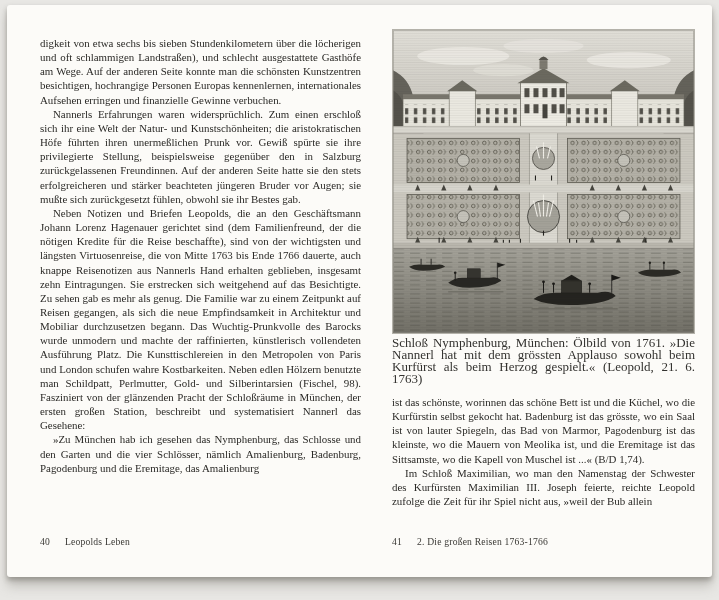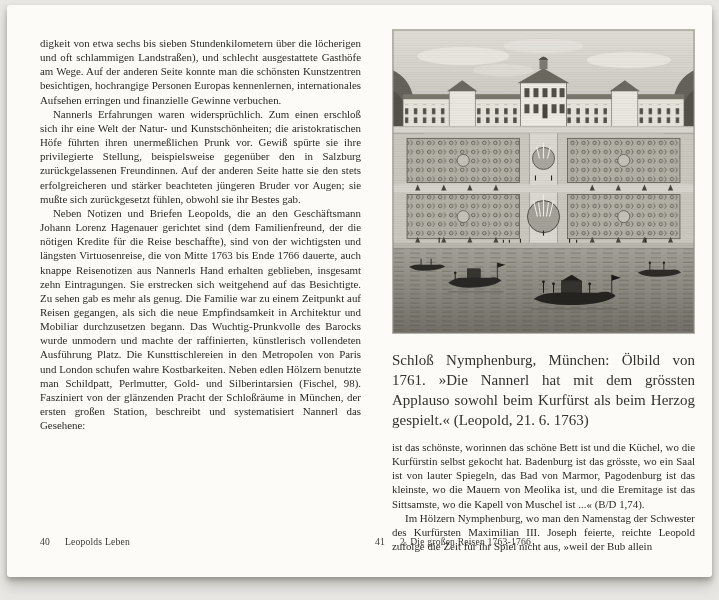--- a/index.html
+++ b/index.html
@@ -18,41 +18,42 @@
   .page-text {
     font-size:10.9px; line-height:14.15px; color:#2a2926;
     text-align:justify; hyphens:auto; -webkit-hyphens:auto;
   }
   .page-text p { margin:0; }
   .page-text p.indent { text-indent:13px; }
   .left-text  { position:absolute; left:33px;  top:31px; width:321px; }
   .right-col  { position:absolute; left:385px; top:24px; width:303px; }
   .plate { display:block; width:303px; height:305px; border:1px solid #b4b2aa; background:#d6d4cc; }
   .caption {
-    margin-top:16px; font-size:15px; line-height:20px; color:#33322f;
+    margin-top:3px; font-size:13px; line-height:12px; color:#33322f;
     text-align:justify; hyphens:auto; -webkit-hyphens:auto;
   }
   .right-body { margin-top:10px; }
   .footer {
     position:absolute; bottom:30px; font-size:9.6px; color:#3a3935; letter-spacing:.2px;
   }
   .footer .num { margin-right:15px;text-align:right; }
   .footer-left  { left:33px; }
-  .footer-right { left:368px; }
+  .footer-right { left:385px; }
 </style>
 </head>
 <body>
 
 <div class="scan">
   <div class="book">
 
     <div class="page-text left-text" lang="de">
       <p>digkeit von etwa sechs bis sieben Stundenkilometern über die löcherigen und oft schlammigen Landstraßen), und schlecht ausgestattete Gasthöfe am Wege. Auf der anderen Seite konnte man die schönsten Kunstzentren besichtigen, hochrangige Personen Europas kennenlernen, internationales Aufsehen erringen und finanzielle Gewinne verbuchen.</p>
       <p class="indent">Nannerls Erfahrungen waren widersprüchlich. Zum einen erschloß sich ihr eine Welt der Natur- und Kunstschönheiten; die aristokratischen Höfe führten ihren unermeßlichen Prunk vor. Gewiß spürte sie ihre privilegierte Stellung, beispielsweise gegenüber den in Salzburg zurückgelassenen Freundinnen. Auf der anderen Seite hatte sie den stets erfolgreicheren und stärker beachteten jüngeren Bruder vor Augen; sie mußte sich zurückgesetzt fühlen, obwohl sie ihr Bestes gab.</p>
       <p class="indent">Neben Notizen und Briefen Leopolds, die an den Geschäftsmann Johann Lorenz Hagenauer gerichtet sind (dem Familienfreund, der die nötigen Kredite für die Reise beschaffte), sind von der wichtigsten und längsten Virtuosenreise, die von Mitte 1763 bis Ende 1766 dauerte, auch knappe Reisenotizen aus Nannerls Hand erhalten geblieben, insgesamt zehn Eintragungen. Sie erstrecken sich weitgehend auf das Besichtigte. Zu sehen gab es mehr als genug. Die Familie war zu einem Zeitpunkt auf Reisen gegangen, als sich die neue Empfindsamkeit in Architektur und Mobiliar durchzusetzen begann. Das Wuchtig-Prunkvolle des Barocks wurde unmodern und machte der raffinierten, künstlerisch vollendeten Ausführung Platz. Die Kunsttischlereien in den Metropolen von Paris und London schufen wahre Kostbarkeiten. Neben edlen Hölzern benutzte man Schildpatt, Perlmutter, Gold- und Silberintarsien (Fischel, 98). Fasziniert von der glänzenden Pracht der Schloßräume in München, der ersten großen Station, beschreibt und systematisiert Nannerl das Gesehene:</p>
+      <p class="indent">»Zu München hab ich gesehen das Nymphenburg, das Schlosse und den Garten und die vier Schlösser, nämlich Amalienburg, Badenburg, Pagodenburg und die Eremitage, das Amalienburg</p>
     </div>
     <div class="footer footer-left">
       <span class="num">40</span><span>Leopolds Leben</span>
     </div>
 
     <div class="right-col">
 
       <svg class="plate" viewBox="0 0 300 302" preserveAspectRatio="none" xmlns="http://www.w3.org/2000/svg">
         <defs>
           <linearGradient id="skyg" x1="0" y1="0" x2="0" y2="1">
@@ -223,21 +224,21 @@
         </g>
 
         <rect width="300" height="302" fill="url(#hatch)"></rect>
         <rect x="0.5" y="0.5" width="299" height="301" fill="none" stroke="#8e8c84" stroke-width="1" opacity="0.5"></rect>
       </svg>
 
       <div class="caption" lang="de">Schloß Nymphenburg, München: Ölbild von 1761. »Die Nannerl hat mit dem grössten Applauso sowohl beim Kurfürst als beim Herzog gespielt.« (Leopold, 21. 6. 1763)</div>
 
       <div class="page-text right-body" lang="de">
         <p>ist das schönste, worinnen das schöne Bett ist und die Küchel, wo die Kurfürstin selbst gekocht hat. Badenburg ist das grösste, wo ein Saal ist von lauter Spiegeln, das Bad von Marmor, Pagodenburg ist das kleinste, wo die Mauern von Meolika ist, und die Eremitage ist das Sittsamste, wo die Kapell von Muschel ist ...« (B/D 1,74).</p>
-        <p class="indent">Im Hölzern Nymphenburg, wo man den Namenstag der Schwester des Kurfürsten Maximilian III. Joseph feierte, reichte Leopold zufolge die Zeit für ihr Spiel nicht aus, »weil der Bub allein</p>
+        <p class="indent">Im Schloß Maximilian, wo man den Namenstag der Schwester des Kurfürsten Maximilian III. Joseph feierte, reichte Leopold zufolge die Zeit für ihr Spiel nicht aus, »weil der Bub allein</p>
       </div>
     </div>
 
     <div class="footer footer-right">
       <span class="num">41</span><span>2. Die großen Reisen 1763-1766</span>
     </div>
 
   </div>
 </div>
 

